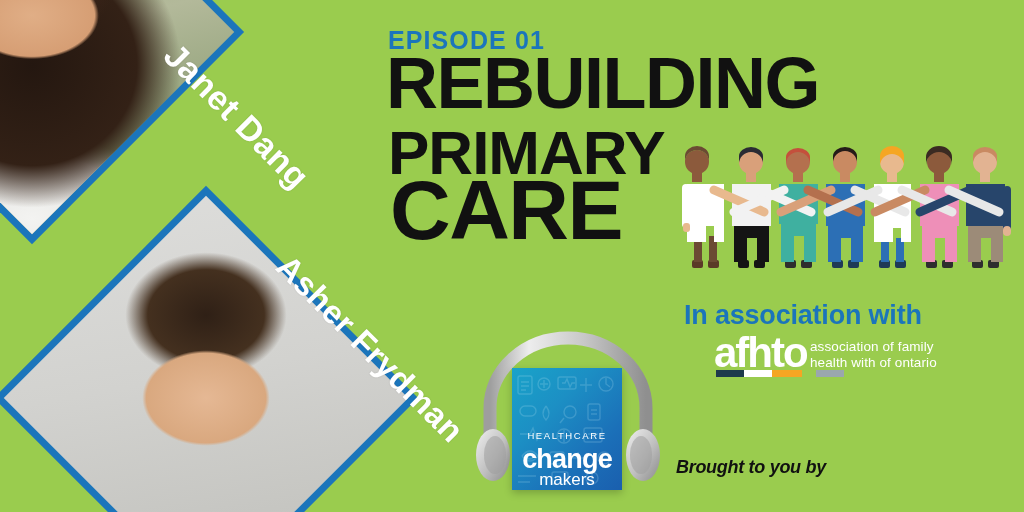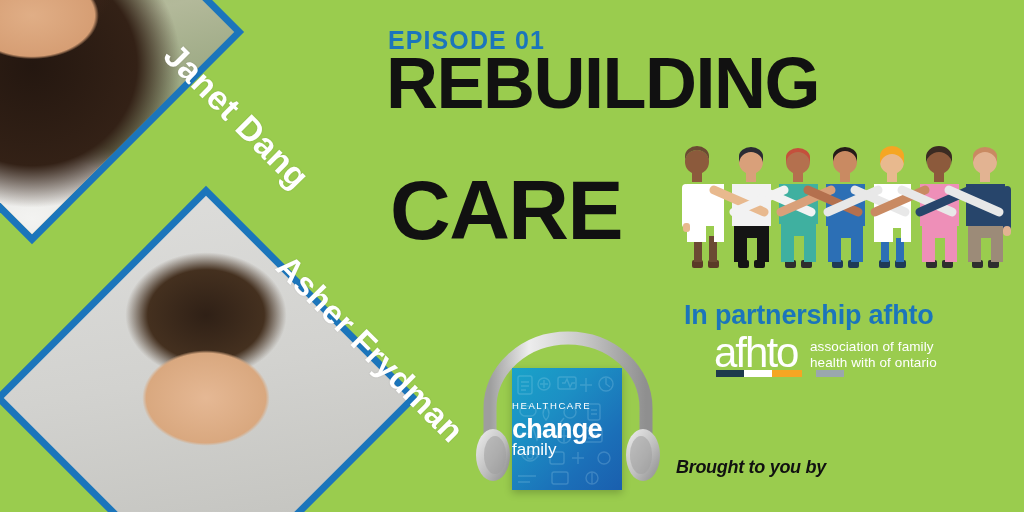--- a/index.html
+++ b/index.html
@@ -58,21 +58,21 @@
   
   .people{position:absolute;left:668px;top:138px;width:350px;height:148px;}
 
   
   .partner-line{
     position:absolute;left:684px;top:300px;
     color:#1B75BB;font-weight:bold;font-size:27px;letter-spacing:-.2px;
   }
   .afhto{position:absolute;left:714px;top:336px;width:300px;height:46px;}
   .afhto-word{
-    position:absolute;left:0;top:-4px;color:#FFFFFF;font-weight:normal;
+    position:absolute;left:0;top:-4px;color:#FFFFFF;font-weight:bold;
     font-size:42px;letter-spacing:-2px;line-height:1;
   }
   .afhto-bars{position:absolute;left:2px;top:34px;width:128px;height:7px;display:flex;gap:0;}
   .afhto-bars span{height:7px;display:block;}
   .afhto-tag{
     position:absolute;left:96px;top:3px;color:#FFFFFF;
     font-size:13.5px;line-height:1.22;font-weight:normal;letter-spacing:.1px;
   }
 
   
@@ -87,21 +87,21 @@
   }
 
   
   .podcast{position:absolute;left:468px;top:322px;width:200px;height:190px;}
   .cover{
     position:absolute;left:44px;top:46px;width:110px;height:122px;
     background:linear-gradient(135deg,#19A3C9 0%,#1C8FC4 35%,#1B6FB8 72%,#1A5FAE 100%);
     box-shadow:0 3px 8px rgba(0,0,0,.22);overflow:hidden;
   }
   .cover-icons{position:absolute;inset:0;opacity:.2;}
-  .cover-text{position:absolute;left:0;right:0;bottom:32px;color:#fff;}
+  .cover-text{position:absolute;left:0;right:0;bottom:2px;text-align:center;color:#fff;}
   .ct-health{font-size:9.5px;letter-spacing:1.6px;font-weight:normal;display:block;margin-bottom:-2px;}
   .ct-change{font-size:27px;font-weight:bold;letter-spacing:-.8px;display:block;line-height:.92;margin-top:8px;}
   .ct-makers{font-size:17px;font-weight:normal;letter-spacing:0px;display:block;line-height:1;margin-top:-1px;}
 </style>
 </head>
 <body>
 
 <div id="poster">
 
   <div class="diamond-wrap diamond-border" style="left:-118px;top:-118px;width:300px;height:300px;">
@@ -115,20 +115,21 @@
       <div class="photo photo-asher"></div>
     </div>
   </div>
 
   <div class="name-label" style="left:170px;top:30px;font-size:34px;transform:rotate(45deg);">Janet Dang</div>
 
   <div class="name-label" style="left:282px;top:242px;font-size:33px;transform:rotate(45deg);">Asher Frydman</div>
 
   <div class="episode">EPISODE 01</div>
   <div class="title-line t1">REBUILDING</div>
+  <div class="title-line t2">PRIMARY</div>
   <div class="title-line t3">CARE</div>
 
   <div class="people">
     <svg viewBox="0 0 350 148" width="350" height="148" xmlns="http://www.w3.org/2000/svg">
 
       <g>
         <rect x="24" y="122" width="11" height="8" rx="2" fill="#5A3A27"></rect>
         <rect x="40" y="122" width="11" height="8" rx="2" fill="#5A3A27"></rect>
         <rect x="26" y="98" width="8" height="26" fill="#6B4A33"></rect>
         <rect x="41" y="98" width="8" height="26" fill="#6B4A33"></rect>
@@ -273,26 +274,26 @@
           <circle cx="92" cy="90" r="6"></circle>
           <path d="M6 108 h18 M6 114 h12"></path>
           <rect x="40" y="104" width="16" height="12" rx="2"></rect>
           <circle cx="80" cy="110" r="6"></circle>
             <path d="M80 104 v12"></path>
         </g>
       </svg>
       <div class="cover-text">
         <span class="ct-health">HEALTHCARE</span>
         <span class="ct-change">change</span>
-        <span class="ct-makers">family</span>
+        <span class="ct-makers">makers</span>
       </div>
     </div>
   </div>
 
-  <div class="partner-line">In partnership afhto</div>
+  <div class="partner-line">In association with</div>
 
   <div class="afhto">
     <div class="afhto-word">afhto</div>
     <div class="afhto-bars">
       <span style="width:28px;background:#1E3A4C;"></span>
       <span style="width:28px;background:#FFFFFF;"></span>
       <span style="width:30px;background:#F5A623;"></span>
       <span style="width:14px;background:transparent;"></span>
       <span style="width:28px;background:#9AA7AD;"></span>
     </div>

